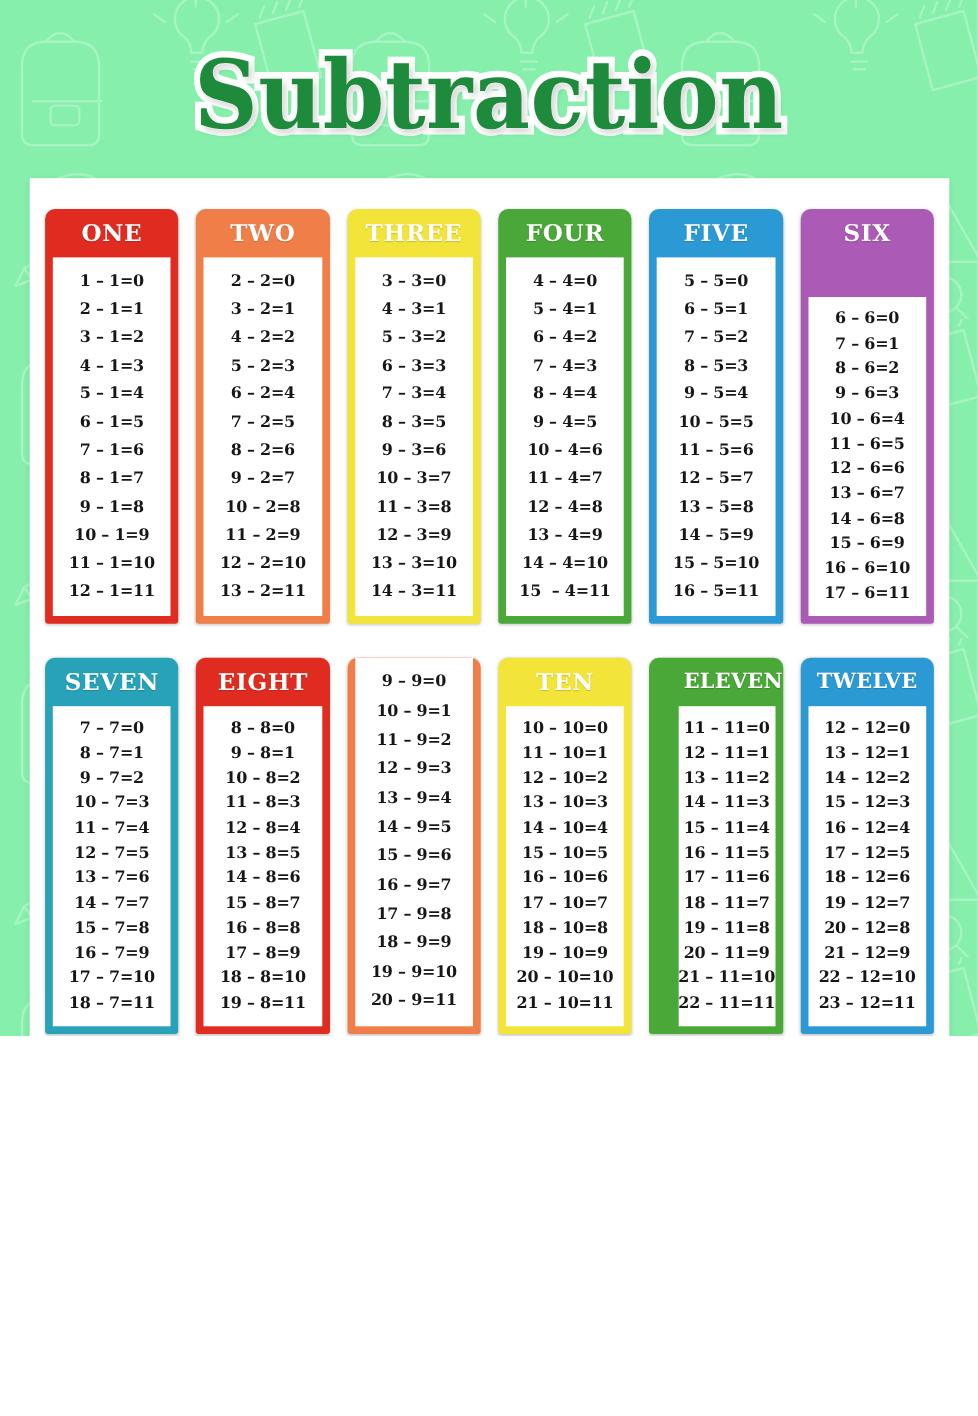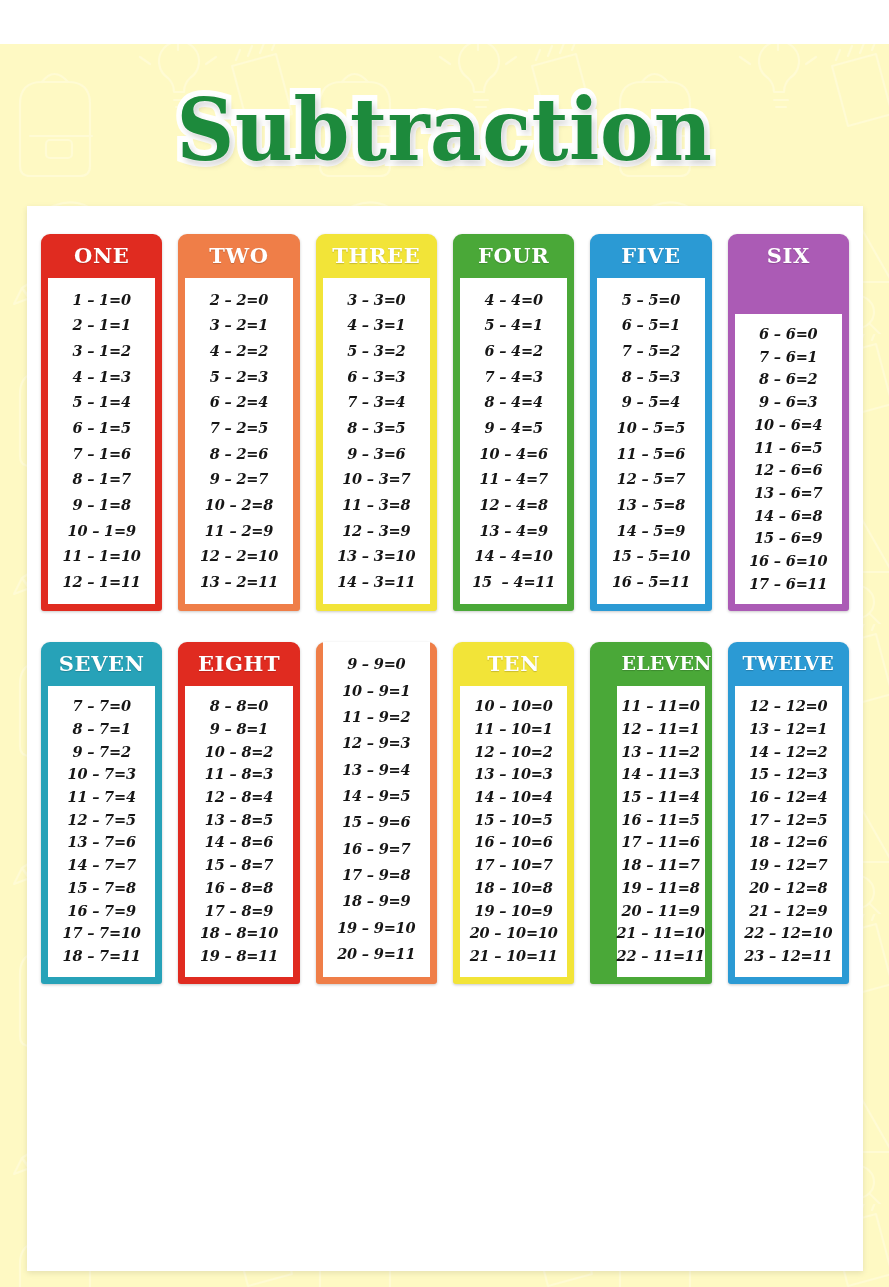--- a/index.html
+++ b/index.html
@@ -7,25 +7,24 @@
     padding: 0;
     background: #ffffff;
   }
   body {
     font-family: "Liberation Serif", serif;
   }
 
   .poster {
     position: relative;
     width: 889px;
-    height: 1243px;
+    height: 942px;
     overflow: hidden;
-    background: #fef9c3;
-    box-sizing: border-box;
-    margin-top: 44px;
+    background: #86efac;
+    box-sizing: border-box;
   }
 
   
   .doodles {
     position: absolute;
     inset: 0;
     opacity: 0.5;
     pointer-events: none;
   }
 
@@ -111,21 +110,20 @@
   .card-body {
     background: #ffffff;
     margin: 0 7px;
     flex: 1;
     display: flex;
     flex-direction: column;
     justify-content: space-around;
     align-items: center;
     padding: 9px 0 9px 0;
     box-sizing: border-box;
-    font-style: italic;
   }
   .eq {
     font-family: "DejaVu Serif", "Liberation Serif", serif;
     font-weight: bold;
     font-size: 14.5px;
     color: #161616;
     line-height: 1;
     padding: 4.1px 0;
     white-space: pre;
     letter-spacing: -0.2px;

